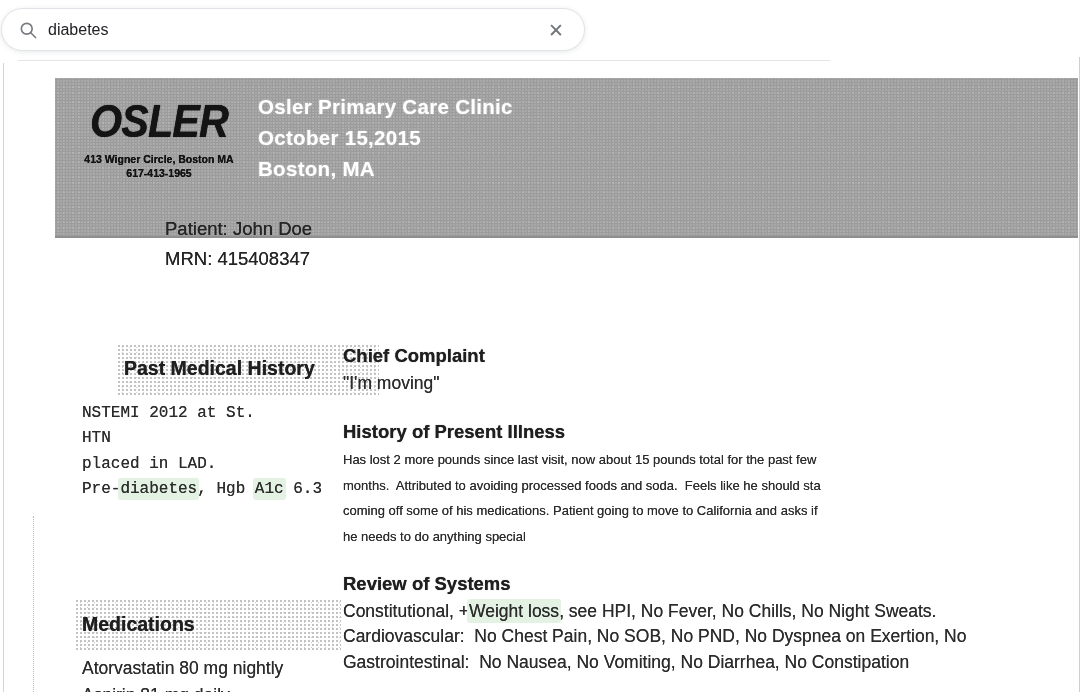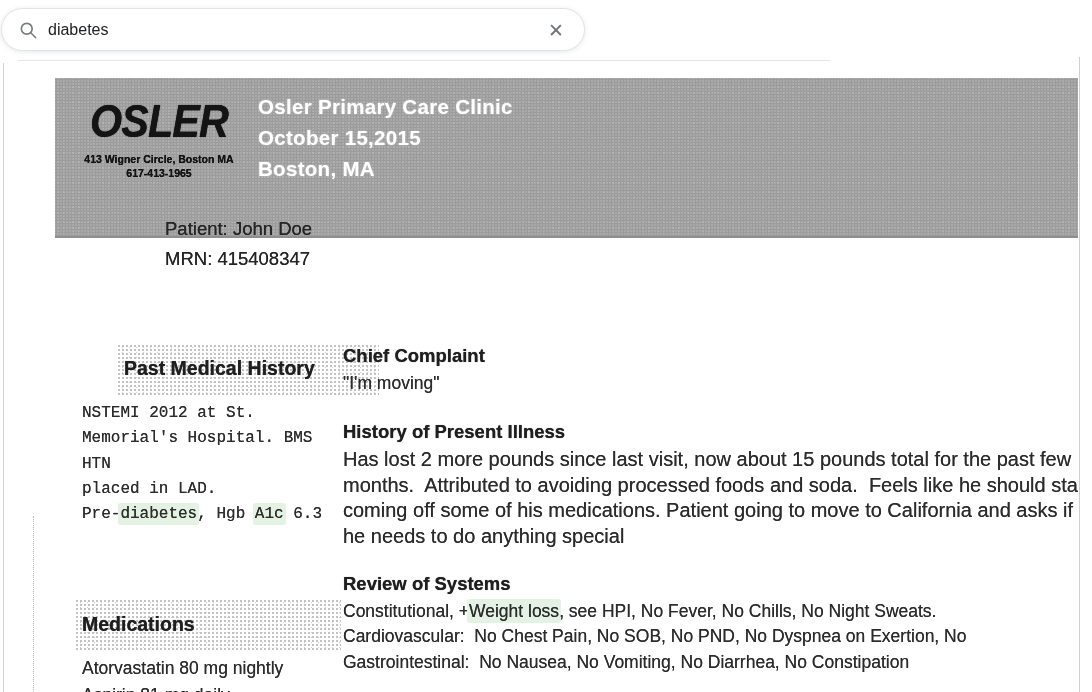--- a/index.html
+++ b/index.html
@@ -63,21 +63,21 @@
     text-shadow:0 0 .7px rgba(20,20,20,.9); }
 
   #pmh-heading-box { left:75px; top:344px; width:262px; height:53px; padding:13px 0 0 7px;margin-left:42px; }
   #pmh-lines       { left:82px; top:401px; font-size:16px; line-height:25.3px;font-family:Liberation Mono, monospace; }
   #med-heading-box { left:75px; top:599px; width:266px; height:53px; padding:14px 0 0 7px; }
   #med-lines       { left:82px; top:655px; font-size:17.5px; line-height:26.5px; }
 
   #cc-heading  { left:343px; top:345px; }
   #cc-lines    { left:343px; top:371px; font-size:17.5px; line-height:25px; }
   #hpi-heading { left:343px; top:421px; }
-  #hpi-lines   { left:343px; top:447px; font-size:20px; line-height:25.7px; width:746px; overflow:hidden; }
+  #hpi-lines   { left:343px; top:447px; font-size:13px; line-height:25.7px; width:746px; overflow:hidden; }
   #ros-heading { left:343px; top:573px; }
   #ros-lines   { left:343px; top:599px; font-size:17.5px; line-height:25.3px; width:746px; overflow:hidden; }
 
   .doc-line { white-space:pre; }
   .hl { background:#e4f2e4; box-shadow:0 0 0 2px #e4f2e4; border-radius:1px; }
 </style>
 </head>
 <body>
 
 <div id="search-bar" class="abs">
@@ -110,21 +110,20 @@
 <div id="patient-block" class="abs">
   <div>Patient: John Doe</div>
   <div>MRN: 415408347</div>
 </div>
 
 <div id="pmh-heading-box" class="abs stipple">
   <span class="h-left">Past Medical History</span>
 </div>
 <div id="pmh-lines" class="abs doc-text">
     <div class="doc-line"><span>NSTEMI 2012 at St.</span></div>
-    <div class="doc-line"><span>Memorial's Hospital. BMS</span></div>
     <div class="doc-line"><span>HTN</span></div>
     <div class="doc-line"><span>placed in LAD.</span></div>
     <div class="doc-line"><span>Pre-</span><span class="hl">diabetes</span><span>, Hgb </span><span class="hl">A1c</span><span> 6.3</span></div>
   </div>
 
 <div id="med-heading-box" class="abs stipple">
   <span class="h-left">Medications</span>
 </div>
 <div id="med-lines" class="abs doc-text">
     <div class="doc-line"><span>Atorvastatin 80 mg nightly</span></div>

